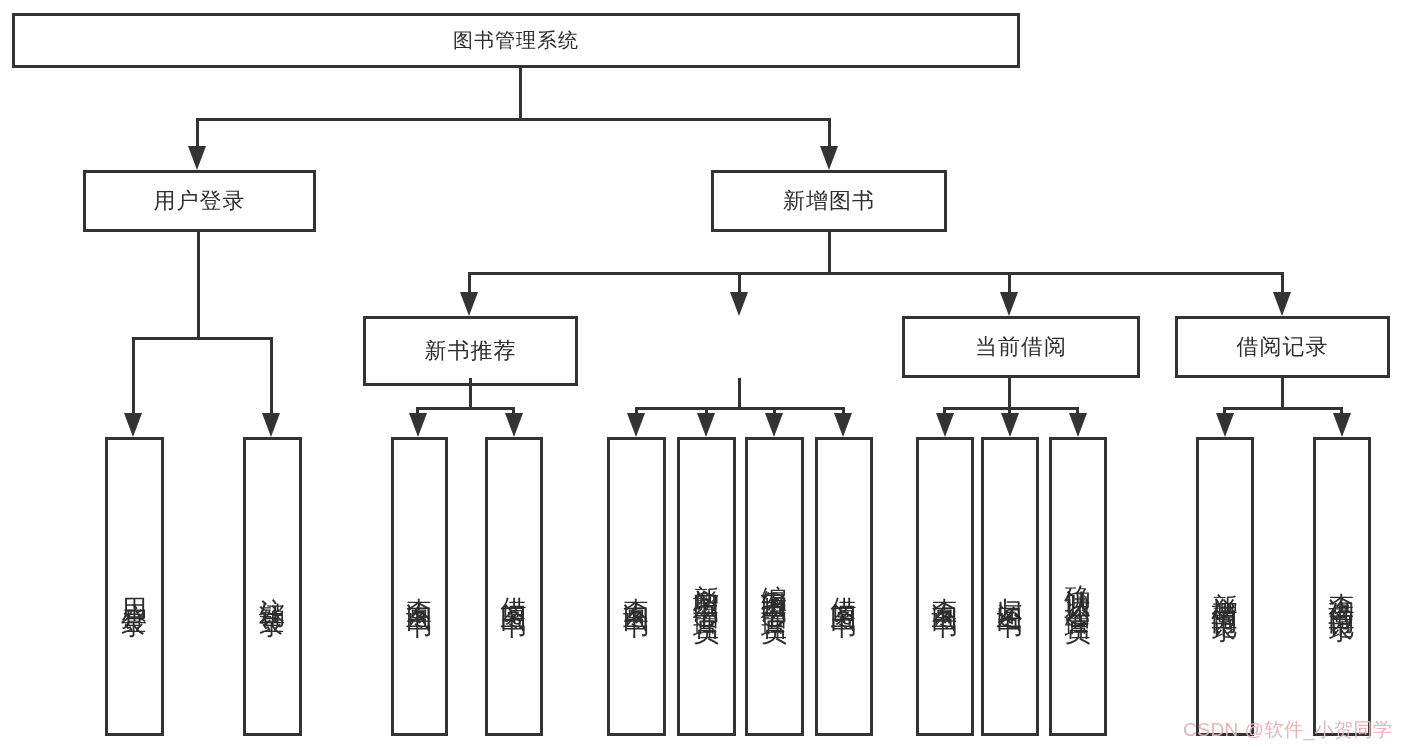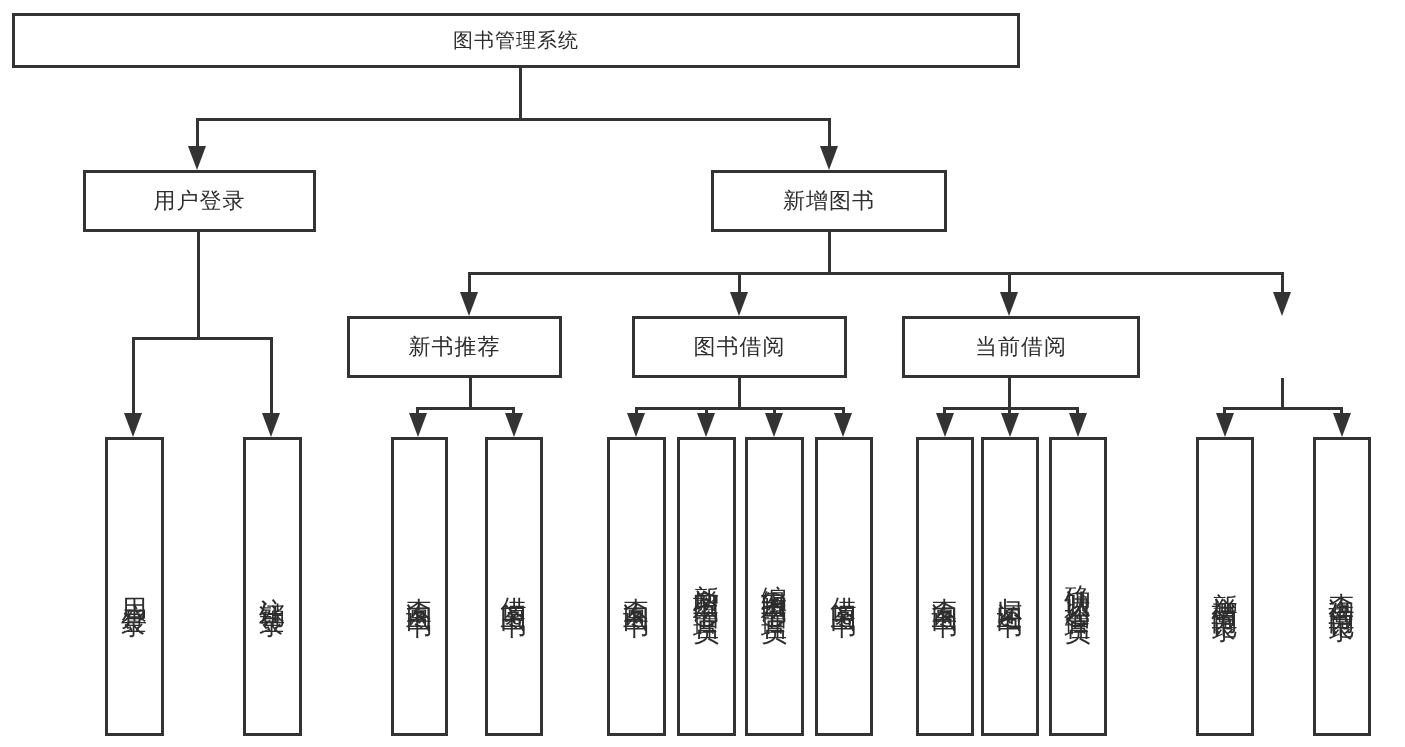--- a/index.html
+++ b/index.html
@@ -70,28 +70,28 @@
   <div class="hline" style="left:468px;top:272px;width:816px"></div>
   <div class="vline" style="left:468px;top:272px;height:22px"></div>
   <div class="arrow" style="left:460px;top:292px"></div>
   <div class="vline" style="left:738px;top:272px;height:22px"></div>
   <div class="arrow" style="left:730px;top:292px"></div>
   <div class="vline" style="left:1008px;top:272px;height:22px"></div>
   <div class="arrow" style="left:1000px;top:292px"></div>
   <div class="vline" style="left:1281px;top:272px;height:22px"></div>
   <div class="arrow" style="left:1273px;top:292px"></div>
 
-  <div class="box" style="left:347px;top:316px;width:215px;height:62px">
+  <div class="box" style="left:363px;top:316px;width:215px;height:70px">
     <span class="lbl">新书推荐</span>
-  </div>
-  <div class="box" style="left:632px;top:316px;width:215px;height:62px">
-    <span class="lbl">图书借阅</span>
   </div>
   <div class="box" style="left:902px;top:316px;width:238px;height:62px">
     <span class="lbl">当前借阅</span>
+  </div>
+  <div class="box" style="left:1175px;top:316px;width:215px;height:62px">
+    <span class="lbl">借阅记录</span>
   </div>
 
   <div class="vline" style="left:469px;top:378px;height:29px"></div>
   <div class="hline" style="left:416px;top:407px;width:99px"></div>
   <div class="vline" style="left:416px;top:407px;height:10px"></div>
   <div class="arrow" style="left:409px;top:413px"></div>
   <div class="vline" style="left:512px;top:407px;height:10px"></div>
   <div class="arrow" style="left:505px;top:413px"></div>
 
   <div class="vline" style="left:738px;top:378px;height:29px"></div>
@@ -158,14 +158,15 @@
     <span class="lbl">确认归还（管理员）</span>
   </div>
 
   <div class="box vbox" style="left:1196px;top:437px;width:58px;height:299px">
     <span class="lbl">新增借阅记录</span>
   </div>
   <div class="box vbox" style="left:1313px;top:437px;width:58px;height:299px">
     <span class="lbl">查询借阅记录</span>
   </div>
 
+  <div class="watermark">CSDN @软件_小贺同学</div>
 
 </div>
 
 </body></html>

